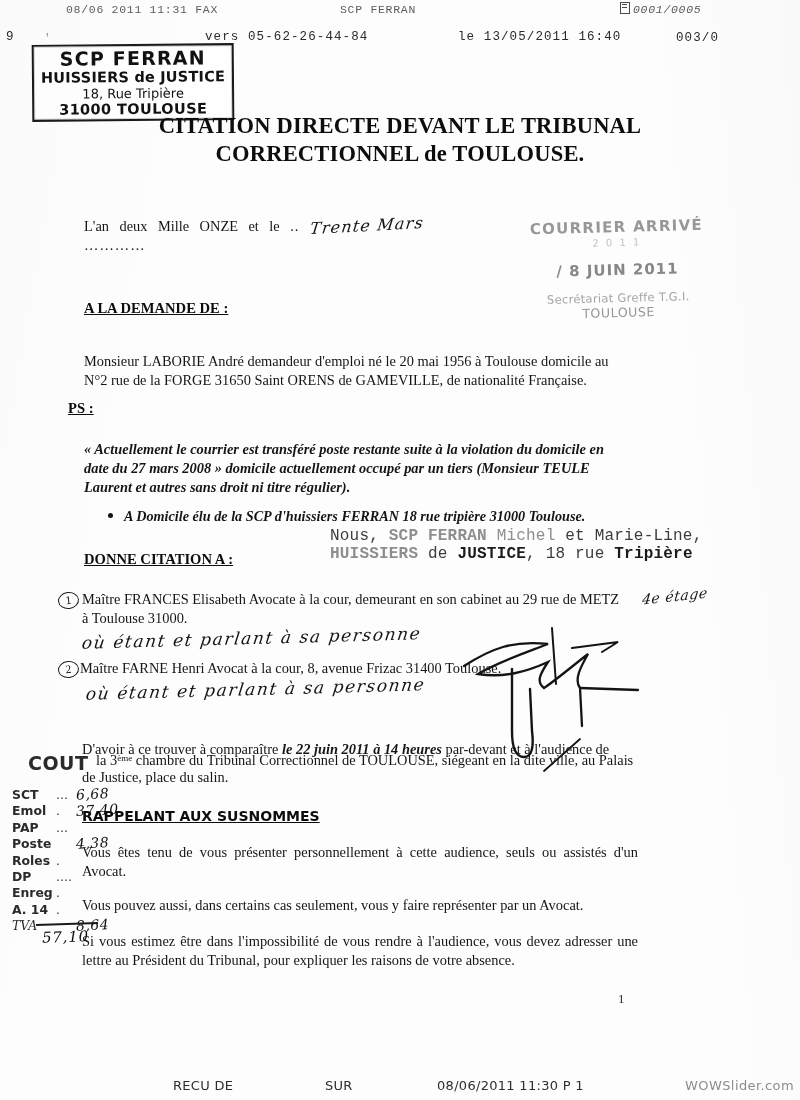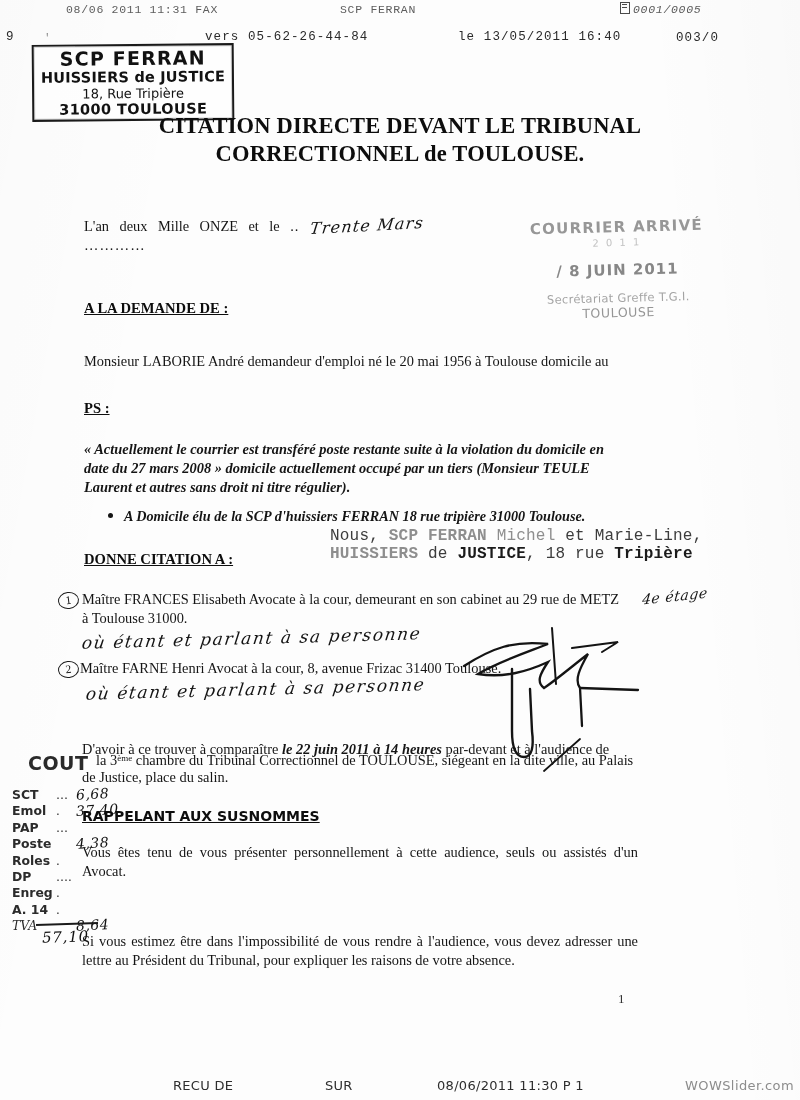--- a/index.html
+++ b/index.html
@@ -356,22 +356,23 @@
   <div id="arrived-stamp">
     <div class="as1">COURRIER ARRIVÉ</div>
     <div class="as2">2 0 1 1</div>
     <div class="as3">/ 8 JUIN 2011</div>
     <div class="as4">Secrétariat Greffe T.G.I.</div>
     <div class="as5">TOULOUSE</div>
   </div>
 
   <div class="u-head" style="left:84px; top:300px;">A LA DEMANDE DE :</div>
   <div class="body-text" style="left:84px; top:352px; width:556px;">Monsieur LABORIE André demandeur d'emploi né le 20 mai 1956 à Toulouse domicile au</div>
-
-  <div class="u-head" style="left:84px; top:400px;text-align:center;">PS :</div>
+  <div class="body-text" style="left:84px; top:371px; width:556px;">N°2 rue de la FORGE 31650 Saint ORENS de GAMEVILLE, de nationalité Française.</div>
+
+  <div class="u-head" style="left:68px; top:400px;text-align:center;">PS :</div>
   <div class="body-text ital" style="left:84px; top:440px; width:552px;">« Actuellement le courrier est transféré poste restante suite à la violation du domicile en</div>
   <div class="body-text ital" style="left:84px; top:459px; width:552px;">date du 27 mars 2008 » domicile actuellement occupé par un tiers (Monsieur TEULE</div>
   <div class="body-text ital" style="left:84px; top:478px; width:552px;">Laurent et autres sans droit ni titre régulier).</div>
 
   <div class="bullet-row" style="left:108px; top:508px;">
     <span class="dot"></span><span>A Domicile élu de la SCP d'huissiers FERRAN 18 rue tripière 31000 Toulouse.</span>
   </div>
 
   <div id="huissier-stamp">
     <div><span>Nous, </span><b class="faint">SCP FERRAN</b><span class="faint"> Michel</span><span> et Marie-Line,</span></div>
@@ -420,20 +421,21 @@
     <div class="cost-row"><span class="cost-label">Enreg</span><span class="cost-dots">.</span><span class="cost-val"></span></div>
     <div class="cost-row"><span class="cost-label">A. 14</span><span class="cost-dots">.</span><span class="cost-val"></span></div>
     <div class="cost-row"><span class="cost-label" style="font-family:'DejaVu Serif',serif; font-style:italic; font-weight:normal;">TVA</span><span class="cost-dots"></span><span class="cost-val">8,64</span></div>
   </div>
   <div id="cost-rule"></div>
   <div id="cost-total">57,10</div>
 
   <div class="sans-head" style="left:82px; top:808px;">RAPPELANT AUX SUSNOMMES</div>
 
   <div class="body-text" style="left:82px; top:843px; width:556px;">Vous êtes tenu de vous présenter personnellement à cette audience, seuls ou assistés d'un Avocat.</div>
+  <div class="body-text" style="left:82px; top:896px; width:556px;">Vous pouvez aussi, dans certains cas seulement, vous y faire représenter par un Avocat.</div>
   <div class="body-text" style="left:82px; top:932px; width:556px;">Si vous estimez être dans l'impossibilité de vous rendre à l'audience, vous devez adresser une lettre au Président du Tribunal, pour expliquer les raisons de votre absence.</div>
 
   <div id="page-number">1</div>
 
   <div class="footer-item" style="left:173px; top:1078px;">RECU DE</div>
   <div class="footer-item" style="left:325px; top:1078px;">SUR</div>
   <div class="footer-item" style="left:437px; top:1078px;">08/06/2011 11:30 P 1</div>
   <div id="wow-credit">WOWSlider.com</div>
 
 </div>

